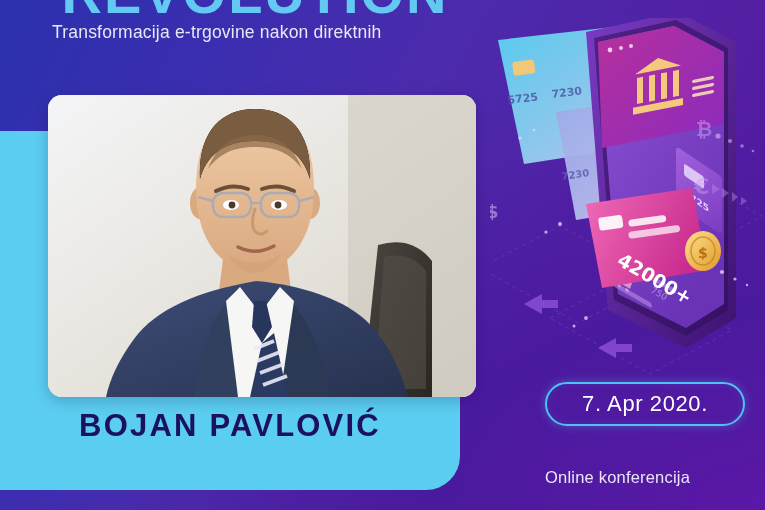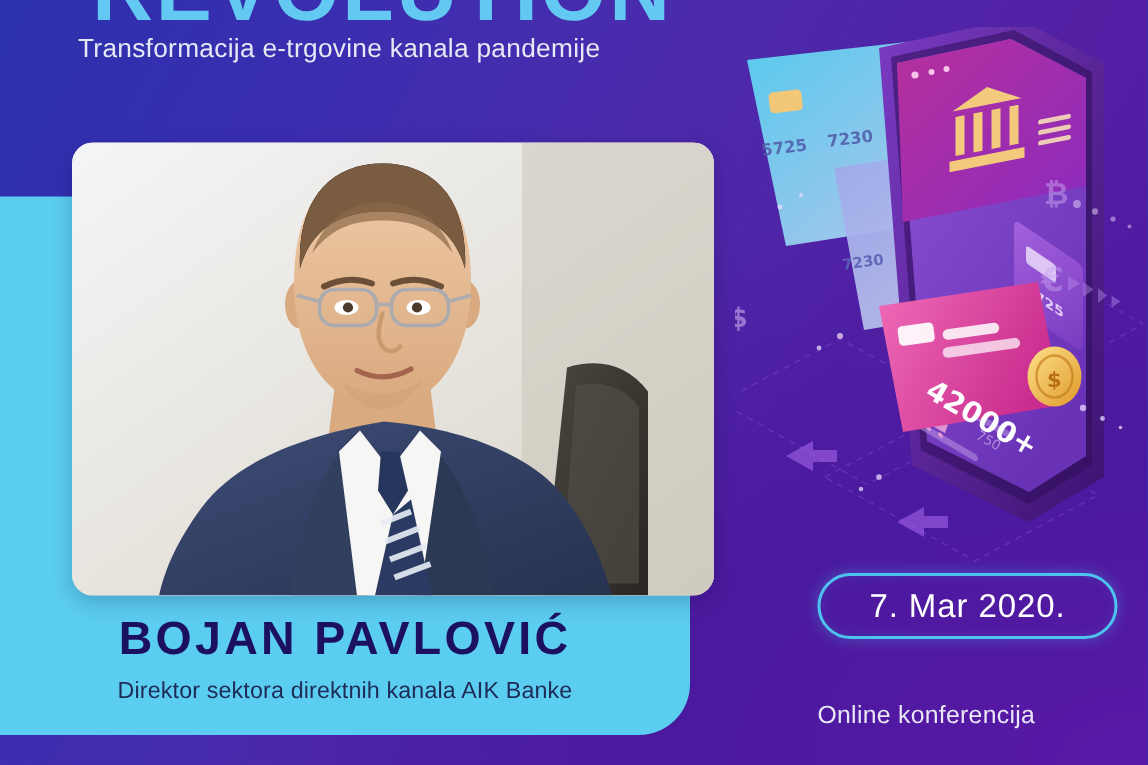--- a/index.html
+++ b/index.html
@@ -300,21 +300,21 @@
         <circle cx="232" cy="254" r="2.1"></circle>
           <circle cx="245" cy="261" r="1.6"></circle>
         <circle cx="257" cy="267" r="1.2"></circle>
       </g>
     </svg>
   </div>
 
   <div class="headline-wrap">
     <div class="headline">REVOLUTION</div>
   </div>
-  <div class="subtitle">Transformacija e-trgovine kanala pandemije</div>
+  <div class="subtitle">Transformacija e-trgovine nakon direktnih</div>
 
   <div class="cyan-panel"></div>
 
   <div class="photo-frame">
     <svg viewBox="0 0 428 302" xmlns="http://www.w3.org/2000/svg" preserveAspectRatio="xMidYMid slice">
       <defs>
         <linearGradient id="bgWall" x1="0" y1="0" x2="1" y2="1">
           <stop offset="0" stop-color="#F4F5F7"></stop>
           <stop offset="0.55" stop-color="#E6E3DC"></stop>
           <stop offset="1" stop-color="#D6D2C8"></stop>
@@ -389,21 +389,20 @@
 
       <path d="M207 114 q-6 18 2 24 q5 3 10 -2" stroke="#C08F63" stroke-width="3" fill="none" stroke-linecap="round" opacity=".7"></path>
 
       <path d="M190 152 q18 9 36 -1" stroke="#A4644E" stroke-width="3.4" fill="none" stroke-linecap="round"></path>
 
       <path d="M180 160 q28 16 54 -2 q-10 18 -28 20 q-18 -2 -26 -18" fill="#C89A72" opacity=".35"></path>
     </svg>
   </div>
 
   <div class="speaker-name">BOJAN PAVLOVIĆ</div>
-  <div class="speaker-role">Direktor sektora direktnih kanala AIK Banke</div>
 
   <div class="date-pill">
-    <span>7. Mar 2020.</span>
+    <span>7. Apr 2020.</span>
   </div>
 
   <div class="online-label">Online konferencija</div>
 
 </div>
 
 </body></html>

